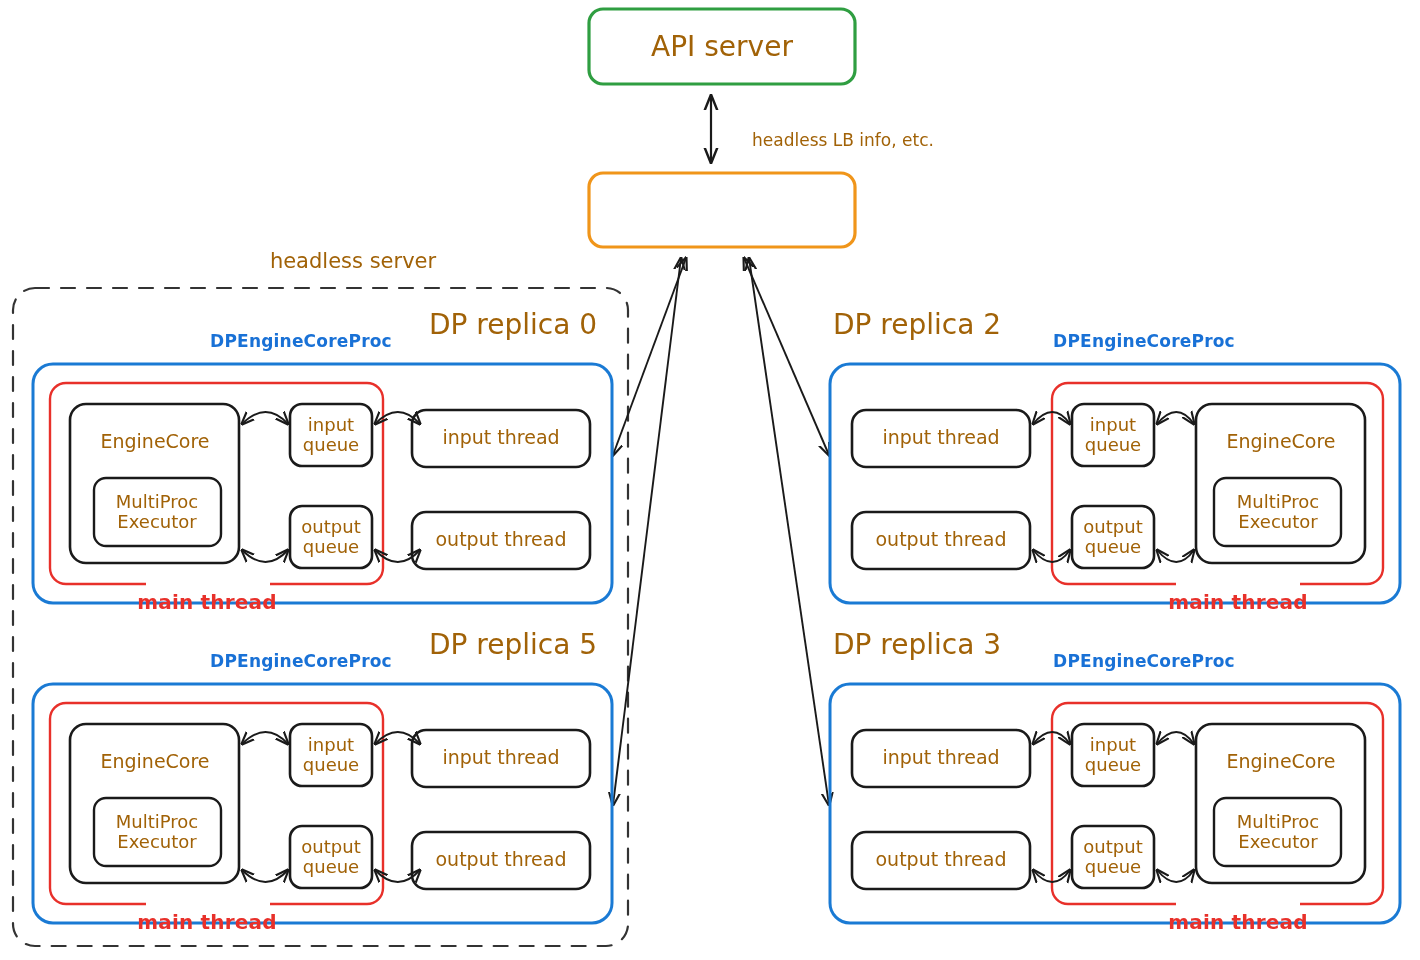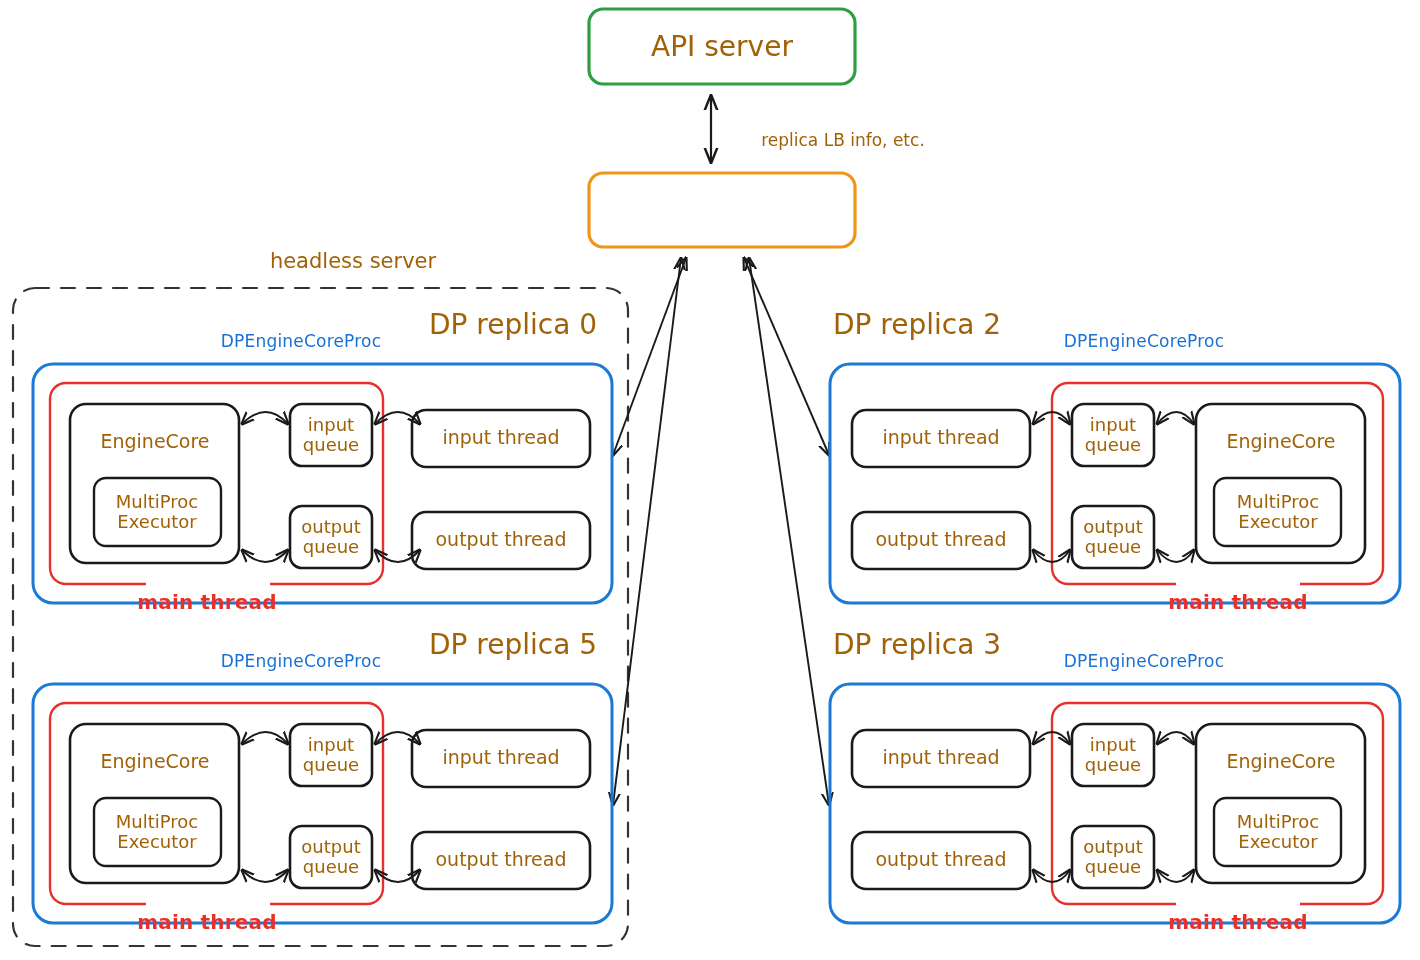--- a/index.html
+++ b/index.html
@@ -28,21 +28,21 @@
     white-space: pre;
     line-height: 1.12;
     text-align: center;
     pointer-events: none;
   }
   .lbl.ctr { transform: translate(-50%, -50%); }
   .t-big   { font-size: 28px; }
   .t-mid   { font-size: 21px; margin-left: 28px; }
   .t-small { font-size: 19px; }
   .t-tiny  { font-size: 18px; }
-  .t-proc  { font-size: 17px; color: #1971d6; font-weight: 400; letter-spacing: .2px; }
+  .t-proc  { font-size: 17px; color: #1971d6; font-weight: 700; letter-spacing: .2px; }
   .t-main  { font-size: 20px; color: #e8302a; font-weight: 600; letter-spacing: .2px; }
   .t-note  { font-size: 17px; }
 </style>
 </head>
 <body>
 
 <div id="canvas">
 
   <svg class="layer" viewBox="0 0 1420 960">
     <defs>
@@ -139,21 +139,21 @@
       <path d="M 1157 870 Q 1177 894 1194 870" fill="none" stroke="#1a1a1a" stroke-width="1.9" marker-start="url(#ah)" marker-end="url(#ah)"></path>
     </g>
 
     <rect x="146" y="577" width="124" height="14" fill="#ffffff"></rect>
     <rect x="146" y="897" width="124" height="14" fill="#ffffff"></rect>
     <rect x="1176" y="577" width="124" height="14" fill="#ffffff"></rect>
     <rect x="1176" y="897" width="124" height="14" fill="#ffffff"></rect>
   </svg>
 
   <div class="lbl ctr t-big" style="left:722px; top:47px;">API server</div>
-  <div class="lbl ctr t-note" style="left:843px; top:141px;">replica LB info, etc.</div>
+  <div class="lbl ctr t-note" style="left:843px; top:141px;">headless LB info, etc.</div>
 
   <div class="lbl ctr t-mid" style="left:325px; top:262px;">headless server</div>
 
   <div class="lbl ctr t-big" style="left:513px; top:325px;">DP replica 0</div>
   <div class="lbl ctr t-proc" style="left:301px; top:342px;">DPEngineCoreProc</div>
   <div class="lbl ctr t-main" style="left:207px; top:602px;">main thread</div>
   <div class="lbl ctr t-small" style="left:155px; top:442px;">EngineCore</div>
   <div class="lbl ctr t-tiny" style="left:157px; top:512px;">MultiProc
 Executor</div>
   <div class="lbl ctr t-tiny" style="left:331px; top:435px;">input

